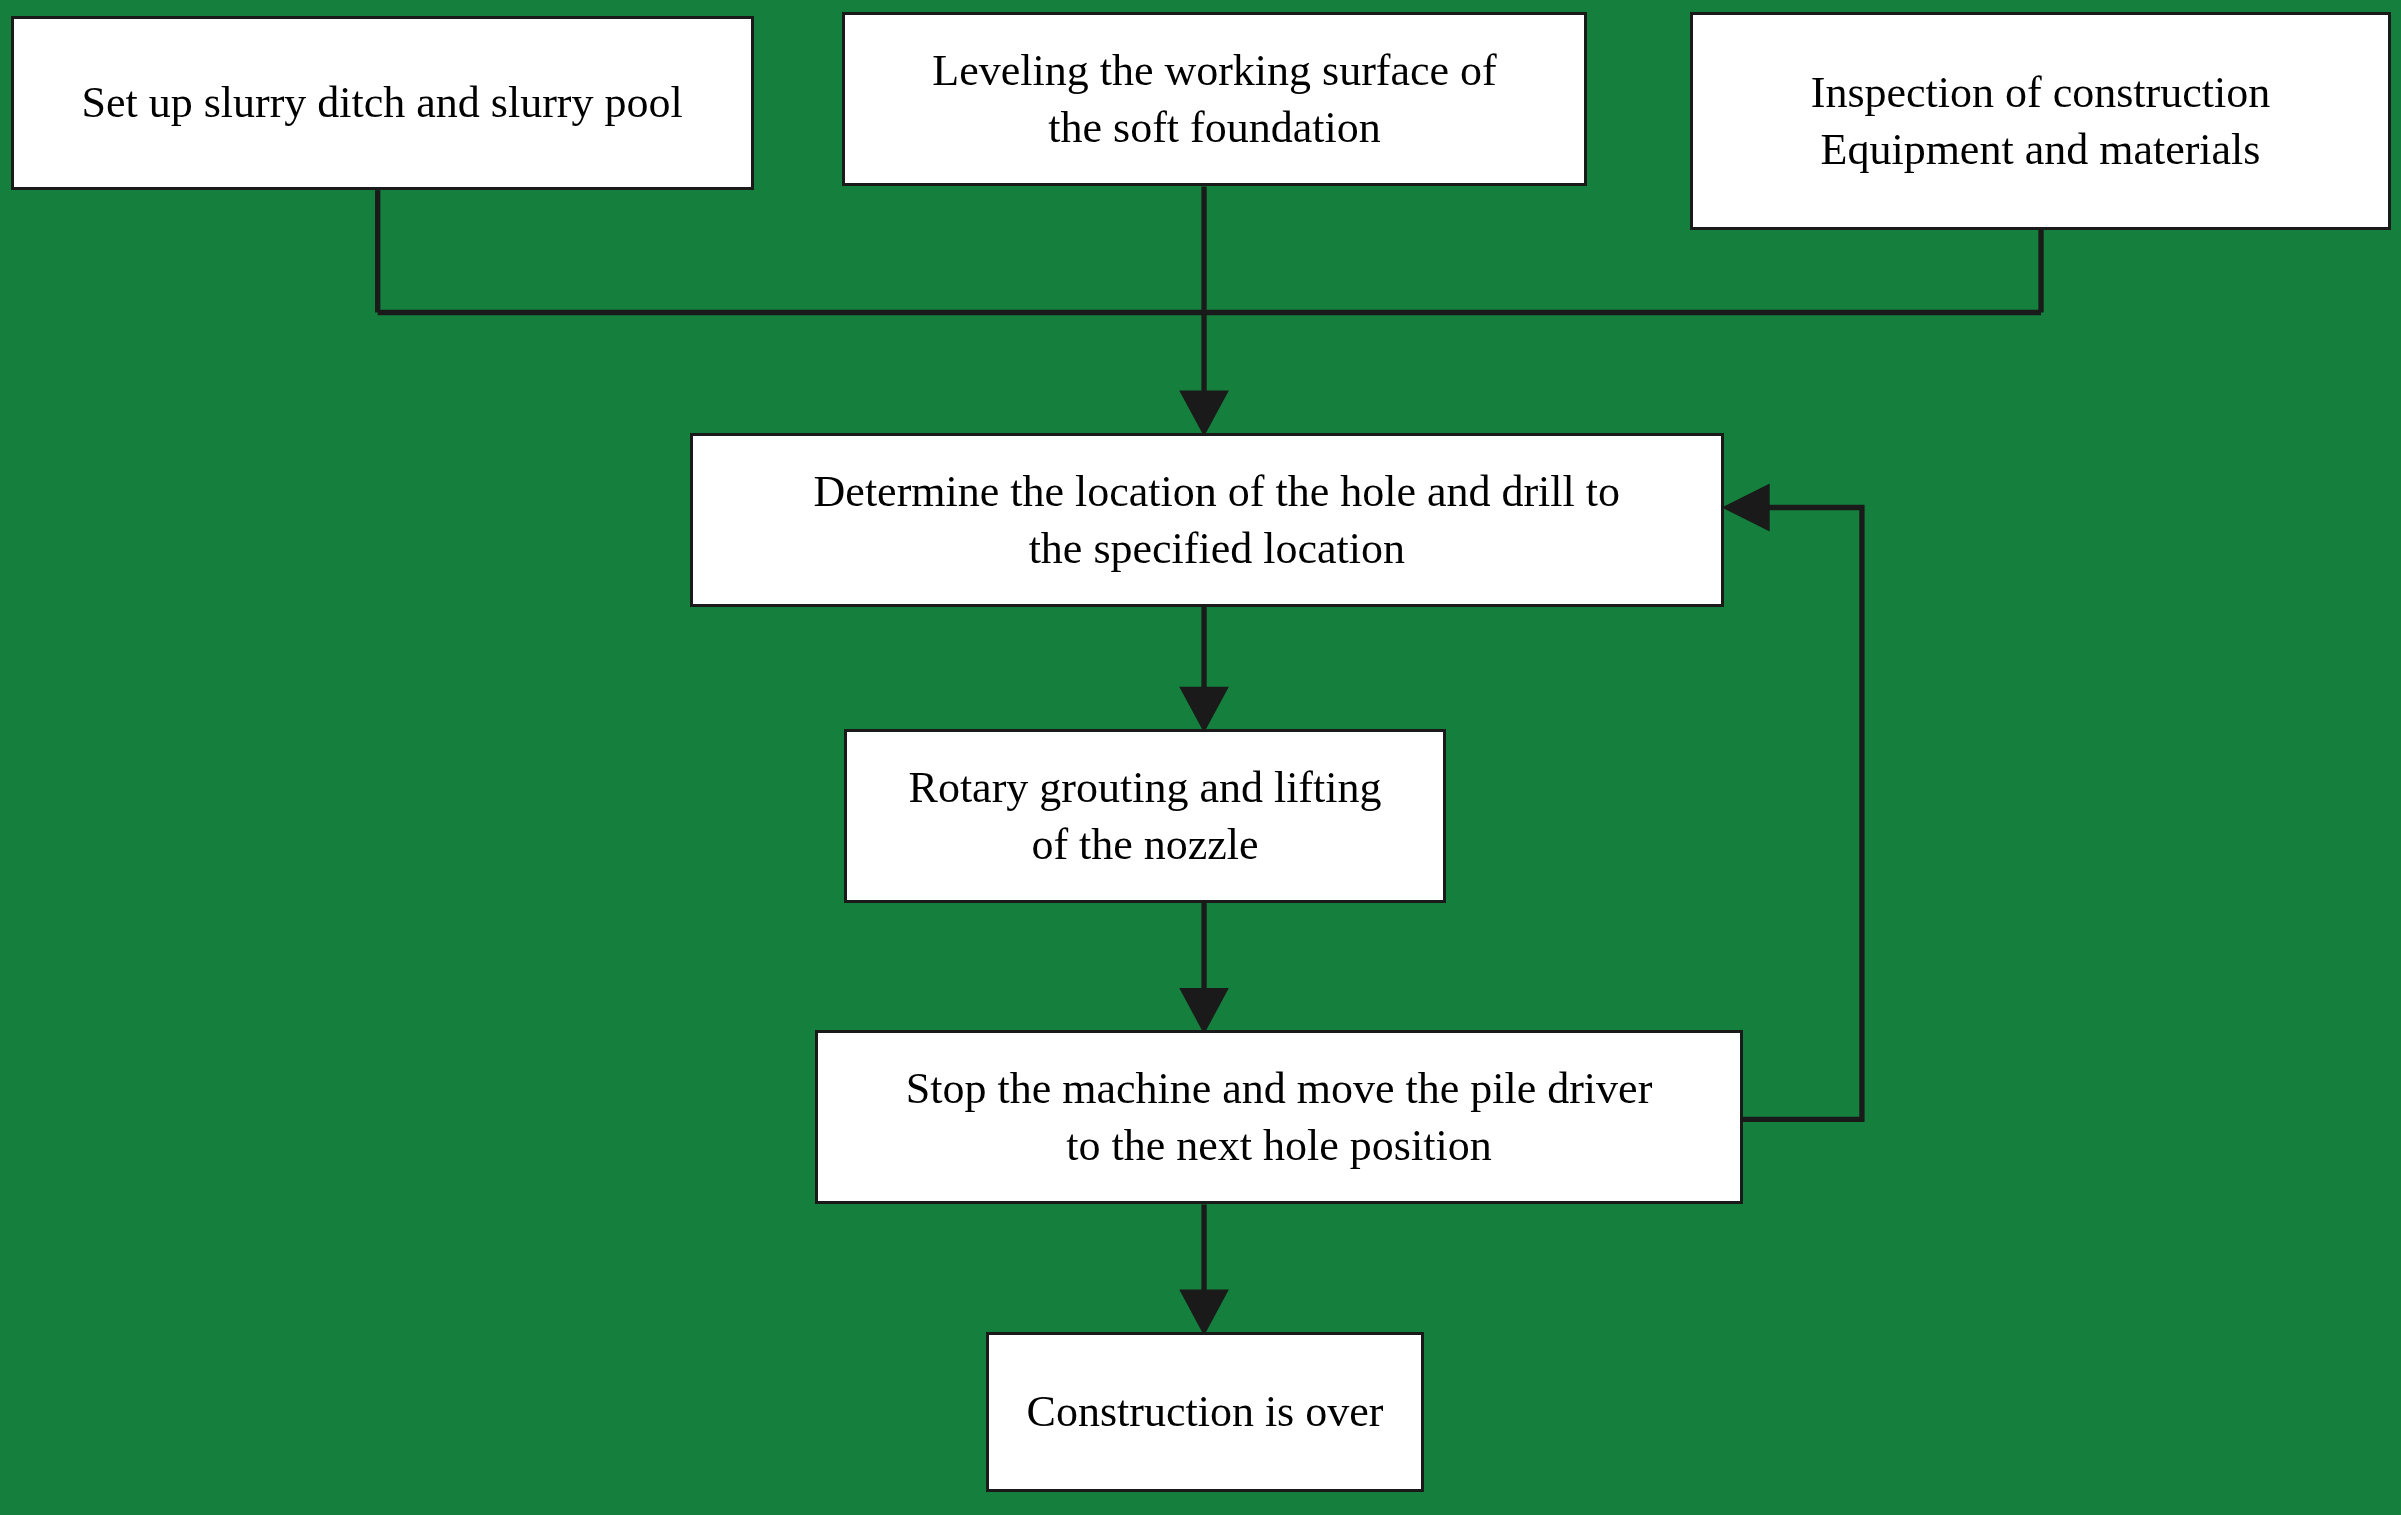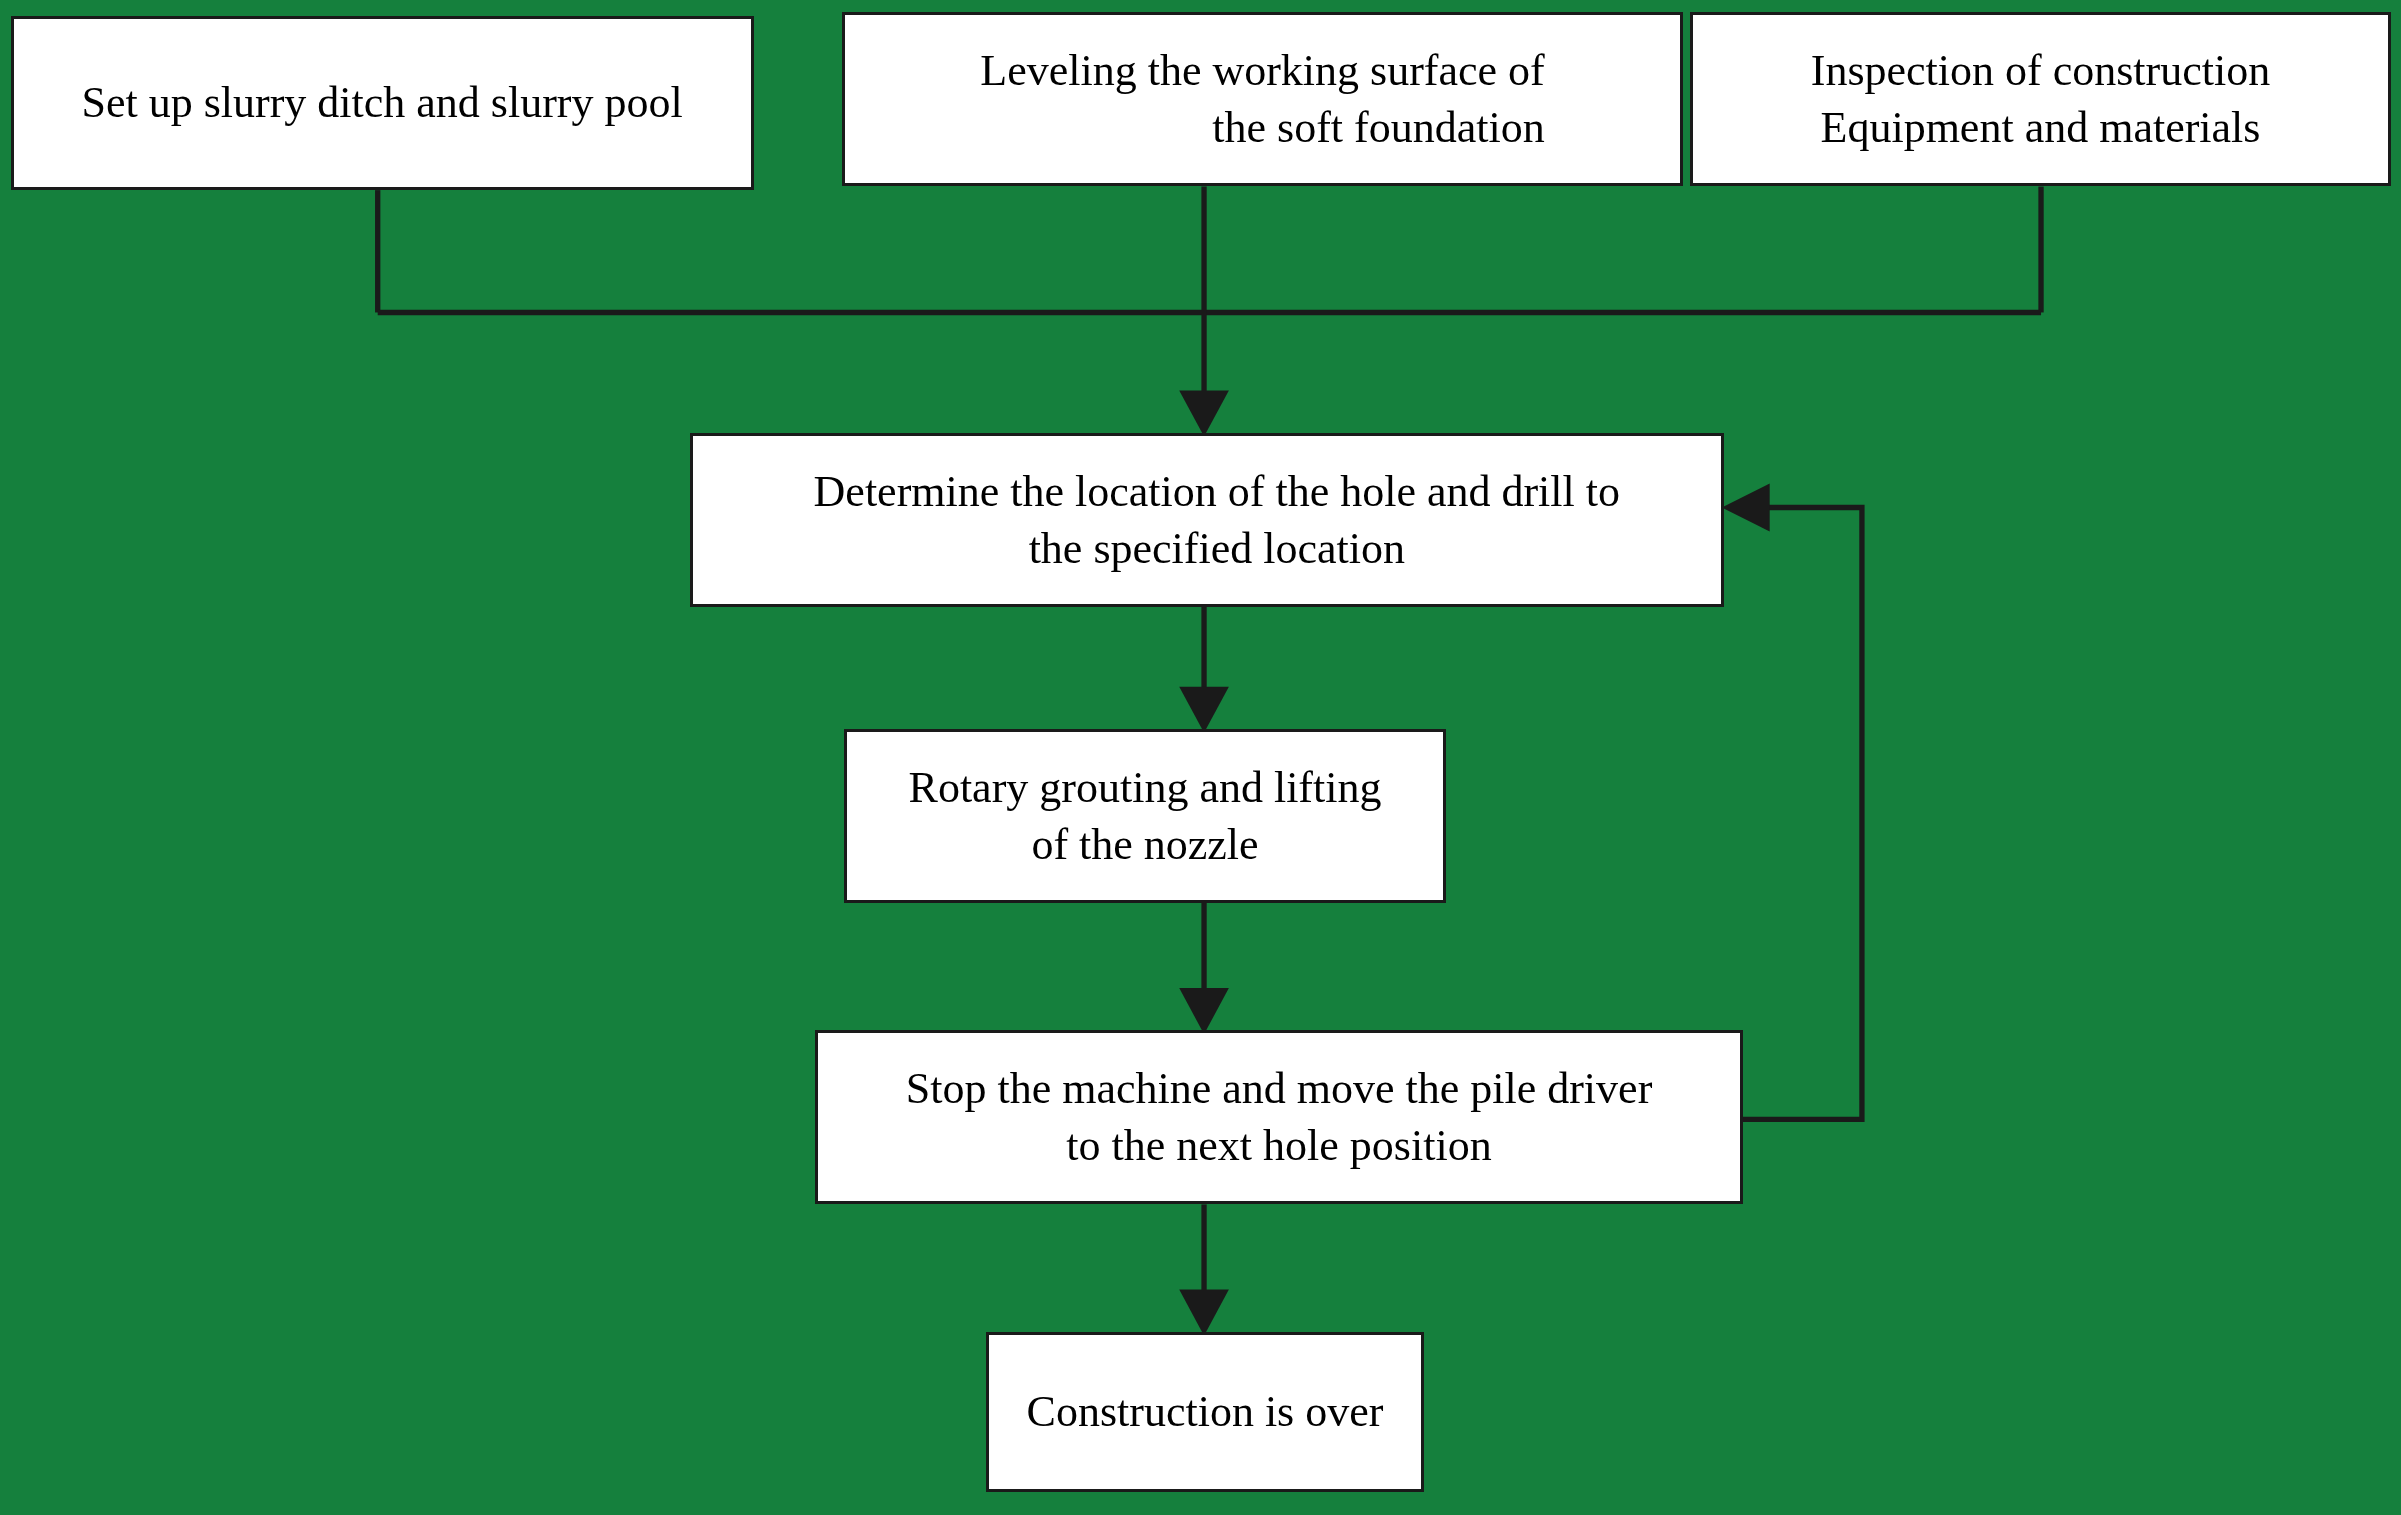--- a/index.html
+++ b/index.html
@@ -74,26 +74,26 @@
     <polygon points="1358,1506 1330,1454 1386,1454"></polygon>
 
     <path d="M 1884 1262 L 2100 1262 L 2100 572 L 1966 572"></path>
     <polygon points="1942,572 1996,545 1996,599"></polygon>
   </svg>
 
   <div class="node" style="left:10.6px; top:16px; width:743px; height:174px;">
     <span>Set up slurry ditch and slurry pool</span>
   </div>
 
-  <div class="node" style="left:842px; top:12.4px; width:841px; height:174px;text-align:right;">
+  <div class="node" style="left:842px; top:12.4px; width:745px; height:174px;">
     <span>Leveling the working surface of
 the soft foundation</span>
   </div>
 
-  <div class="node" style="left:1690px; top:12.4px; width:701px; height:174px;align-items:center;">
+  <div class="node" style="left:1690px; top:12.4px; width:701px; height:218px;align-items:center;">
     <span>Inspection of construction
 Equipment and materials</span>
   </div>
 
   <div class="node" style="left:690px; top:433px; width:1034px; height:174px;padding-left:32px;">
     <span>Determine the location of the hole and drill to
 the specified location</span>
   </div>
 
   <div class="node" style="left:844px; top:729px; width:602px; height:174px;">

